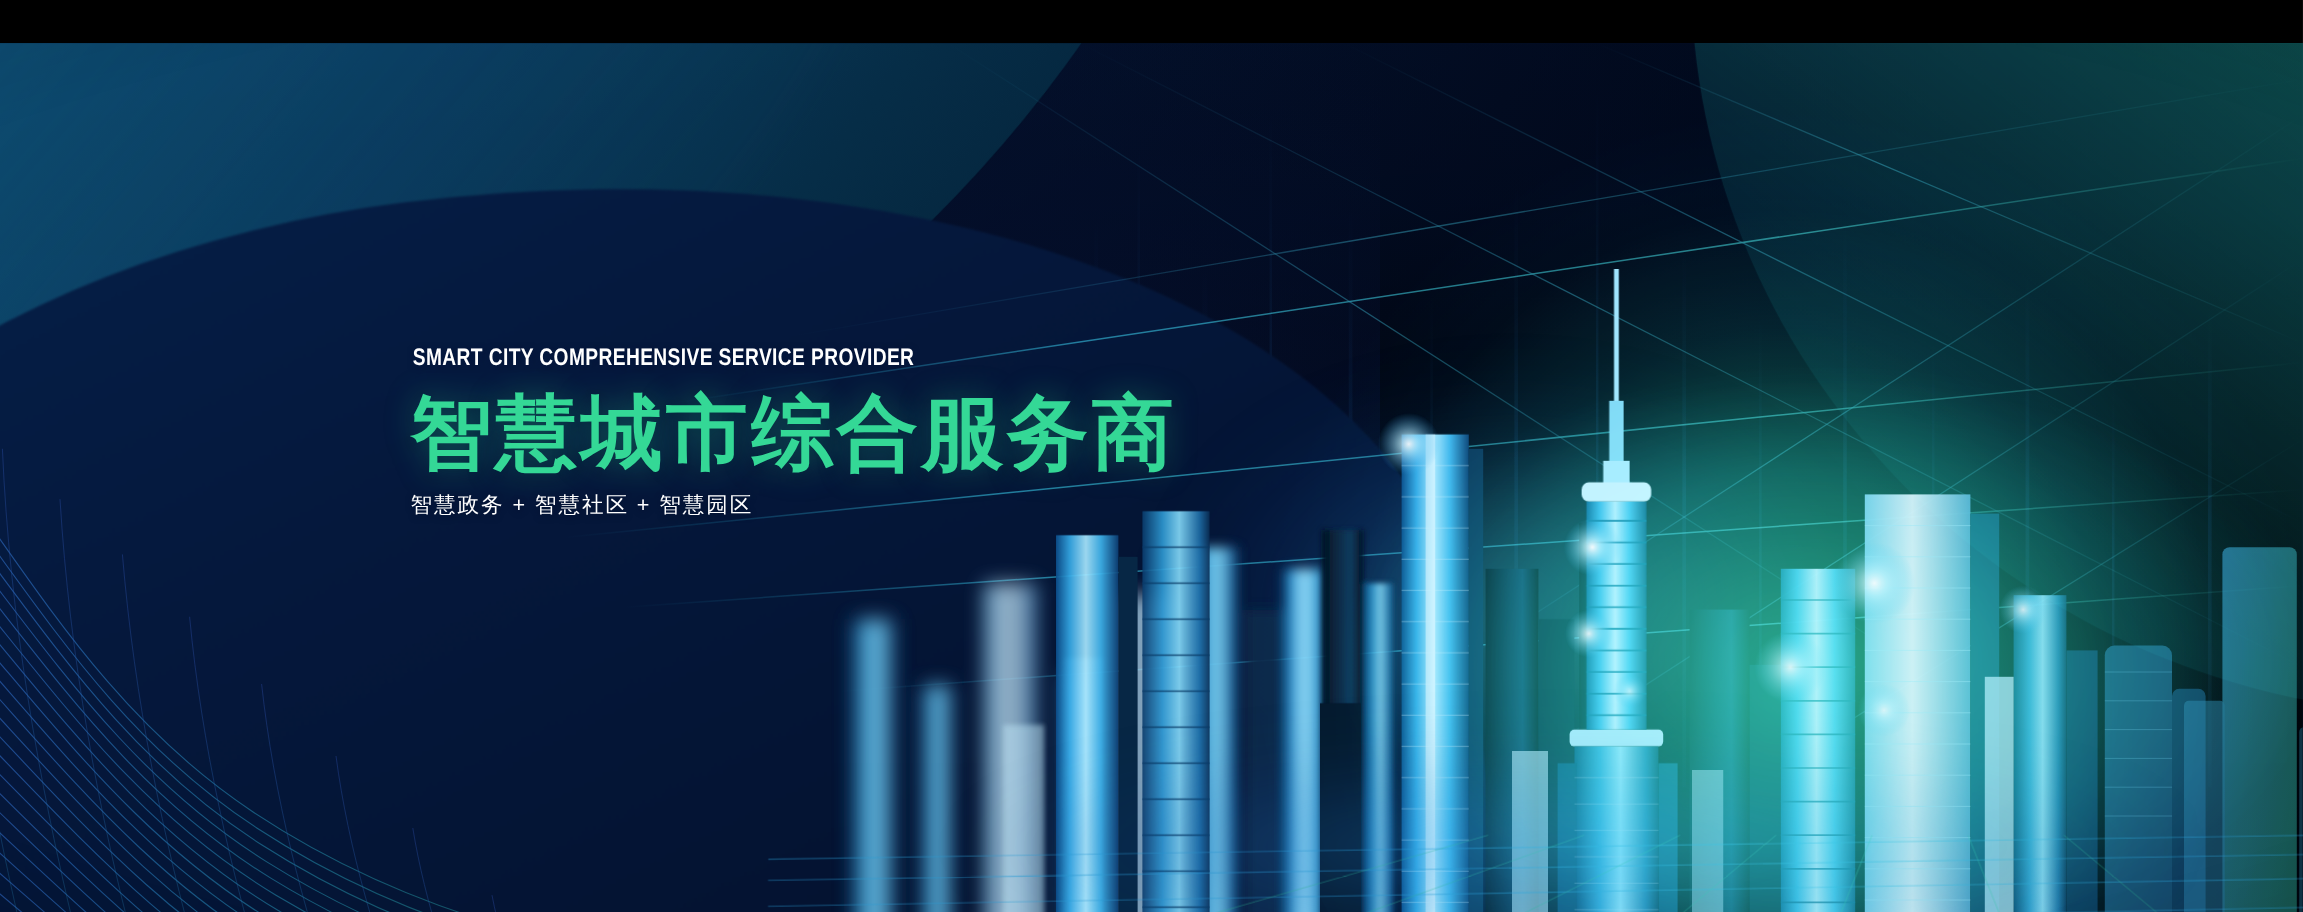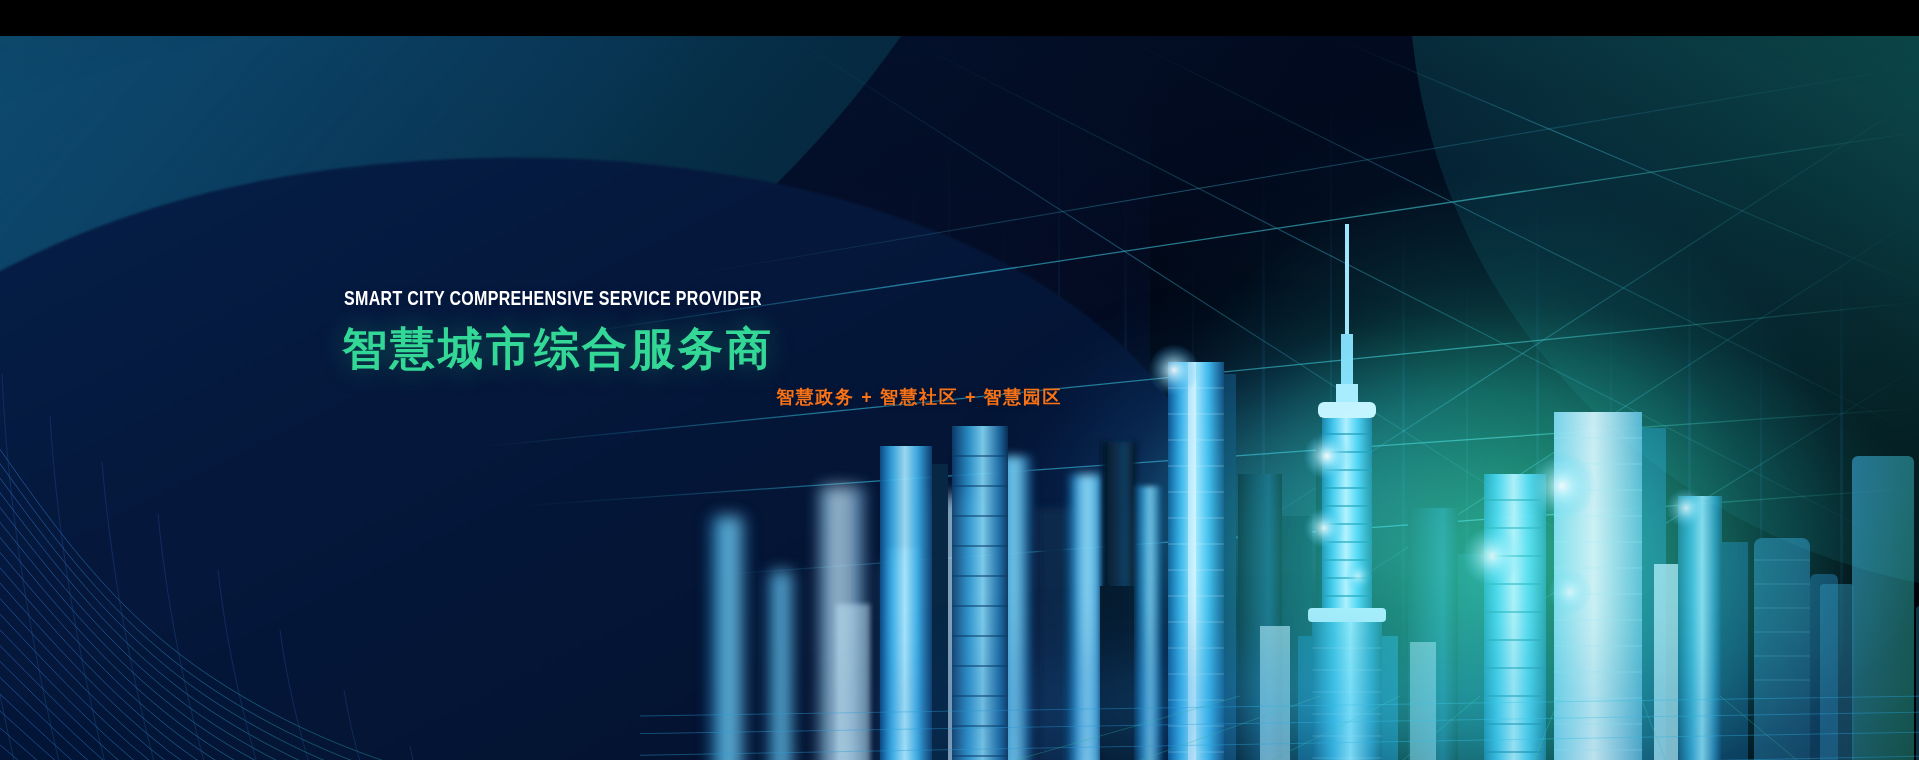--- a/index.html
+++ b/index.html
@@ -128,38 +128,37 @@
     letter-spacing:0.4px;
     line-height:1;
     margin:0 0 17px 2px;
     transform:scaleX(0.80);
     transform-origin:left center;
     white-space:nowrap;
     text-shadow:0 1px 6px rgba(0,20,60,.85);
   }
   .headline{
     margin:0 0 12px 0;
-    font-size:45px;
+    font-size:68px;
     font-weight:700;
     line-height:1.06;
     letter-spacing:3px;
     color:#34d896;
     white-space:nowrap;
     text-shadow:0 0 26px rgba(40,210,150,0.35), 0 3px 10px rgba(0,20,50,0.6);
   }
   .subline{
     margin:0;
-    color:#f97316;
+    color:#ffffff;
     font-size:18px;
-    font-weight:700;
+    font-weight:400;
     letter-spacing:1.6px;
     line-height:1.4;
     white-space:nowrap;
     text-shadow:0 1px 5px rgba(0,15,45,.9);
-    text-align:right;
   }
 </style>
 </head>
 <body>
 
 <div class="banner">
 
   <div class="sky"></div>
   <div class="navy-field"></div>
 

